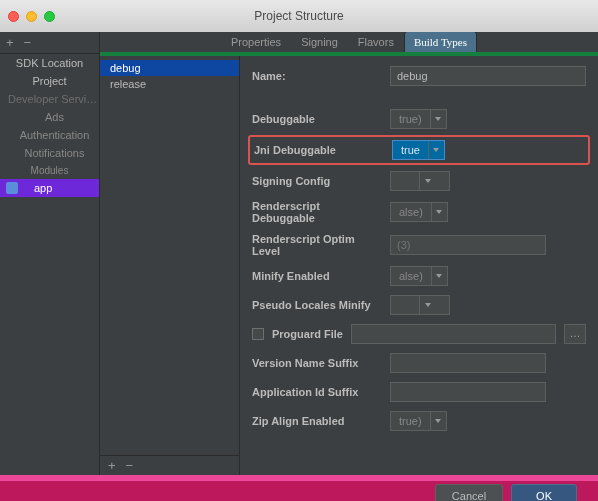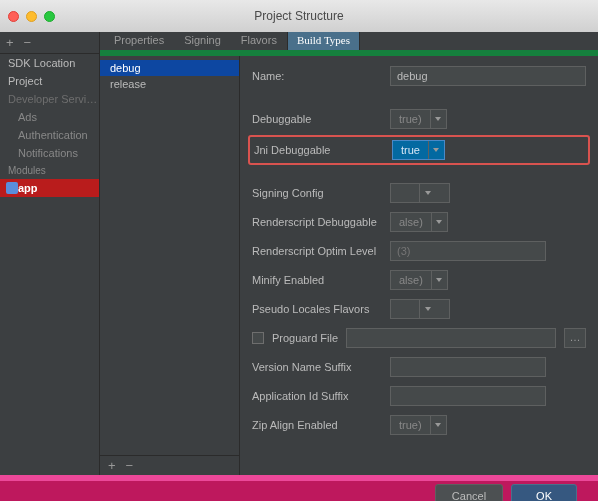--- a/index.html
+++ b/index.html
@@ -8,47 +8,47 @@
 .traffic { display: flex; gap: 7px; }
 .dot { width: 11px; height: 11px; border-radius: 50%; }
 .dot.red { background: #ff5f57; border: 0.5px solid #e14039; }
 .dot.yellow { background: #febc2e; border: 0.5px solid #dfa023; }
 .dot.green { background: #28c840; border: 0.5px solid #1bac2c; }
 .title { position: absolute; left: 0; right: 0; text-align: center; color: #4a4a4a; font-size: 12px; }
 .body { display: flex; height: 443px; }
 .sidebar { width: 100px; background: #3c3f41; border-right: 1px solid #2b2b2b; display: flex; flex-direction: column; }
 .sb-tools { height: 22px; display: flex; align-items: center; padding: 0 6px; gap: 10px; border-bottom: 1px solid #2b2b2b; }
 .plus, .minus { color: #999; cursor: pointer; font-size: 13px; }
-.sb-item { padding: 3px 8px; color: #bbb; cursor: pointer; white-space: nowrap; overflow: hidden; }
+.sb-item { padding: 3px 8px; color: #bbb; cursor: pointer; white-space: nowrap; overflow: hidden; text-align: center; }
 .sb-item.dim { color: #6e6e6e; }
 .sb-item.sub { padding-left: 18px; color: #888; }
 .sb-item.mod { color: #888; font-size: 10px; }
-.sb-item.sel { background: #b91c1c; color: white; display: flex; align-items: center; gap: 0; padding-left: 6px; font-weight: bold; }
+.sb-item.sel { background: #6d28d9; color: white; display: flex; align-items: center; gap: 16px; padding-left: 6px; }
 .mod-icon { width: 12px; height: 12px; background: #5a8ddb; border-radius: 2px; display: inline-block; }
 .main { flex: 1; display: flex; flex-direction: column; }
-.tabs { height: 24px; display: flex; align-items: end; padding: 0 4px; border-bottom: 6px solid #15803d; background: #3c3f41; }
+.tabs { height: 24px; display: flex; align-items: end; padding: 0 4px; border-bottom: 4px solid #15803d; background: #3c3f41; justify-content: center; }
 .tab { padding: 4px 9px; color: #999; cursor: pointer; border: 1px solid transparent; border-bottom: none; }
 .tab.active { background: #4a708b; color: #fff; border-color: #2b2b2b; border-radius: 3px 3px 0 0; font-family: Liberation Serif, serif; }
 .content { flex: 1; display: flex; background: #3c3f41; }
 .list-col { width: 140px; border-right: 1px solid #2b2b2b; display: flex; flex-direction: column; }
 .list-body { flex: 1; padding: 4px 0; }
 .list-item { padding: 2px 10px; color: #bbb; cursor: pointer; }
 .list-item.sel { background: #0d47a1; color: #fff; }
 .list-tools { height: 20px; border-top: 1px solid #2b2b2b; display: flex; align-items: center; padding: 0 8px; gap: 10px; }
 .form { flex: 1; padding: 10px 12px; overflow: auto; }
 .row { display: flex; align-items: center; margin-bottom: 9px; gap: 8px; }
-.label { width: 130px; color: #bbb; }
+.label { width: 130px; color: #bbb; font-weight: bold; }
 .txtfield { flex: 1; height: 20px; background: #45494a; border: 1px solid #5e6060; color: #bbb; padding: 0 6px; }
 .txtfield.wide { flex: 1; }
 .dropdown { display: flex; align-items: center; border: 1px solid #5e6060; background: #45494a; height: 20px; }
 .dd-val { padding: 0 8px; color: #888; min-width: 28px; }
 .dd-val.on { color: #bbb; }
 .dd-btn { width: 16px; height: 100%; border-left: 1px solid #5e6060; display: flex; align-items: center; justify-content: center; cursor: pointer; }
 .tri { width: 0; height: 0; border-left: 3px solid transparent; border-right: 3px solid transparent; border-top: 4px solid #999; }
-.highlight-row { border: 2px solid #d9534f; border-radius: 3px; padding: 3px 4px; margin: -3px -4px 18px -4px; }
+.highlight-row { border: 2px solid #d9534f; border-radius: 3px; padding: 3px 4px; margin: -3px -4px 6px -4px; }
 .highlight-row .dropdown { border-color: #4a89c7; background: #0369a1; }
 .highlight-row .dd-val { color: #d6e6f5; }
 .chk { width: 12px; height: 12px; border: 1px solid #6e6e6e; background: #45494a; }
 .ell-btn { width: 22px; height: 20px; border: 1px solid #5e6060; background: #45494a; color: #999; text-align: center; line-height: 17px; cursor: pointer; }
 .footer { height: 36px; border-top: 6px solid #ec4899; display: flex; align-items: center; justify-content: flex-end; padding: 0 21px; gap: 8px; background: #be185d; }
 .btn { height: 24px; padding: 0 16px; border: 1px solid #5e6060; background: #4c5052; color: #bbb; cursor: pointer; border-radius: 3px; }
 .btn.primary { background: #365880; border-color: #4a708b; color: #fff; padding: 0 24px; }
 </style>
 </head>
 <body>
@@ -159,21 +159,21 @@
           <div class="label">Minify Enabled</div>
           <div class="dropdown">
             <span class="dd-val">alse)</span>
             <div class="dd-btn">
                 <div class="tri"></div>
               </div>
           </div>
         </div>
 
         <div class="row">
-          <div class="label">Pseudo Locales Flavors</div>
+          <div class="label">Pseudo Locales Minify</div>
           <div class="dropdown" style="min-width:60px">
             <span class="dd-val"></span>
             <div class="dd-btn">
                 <div class="tri"></div>
               </div>
           </div>
         </div>
 
         <div class="row">
           <div class="chk"></div>

